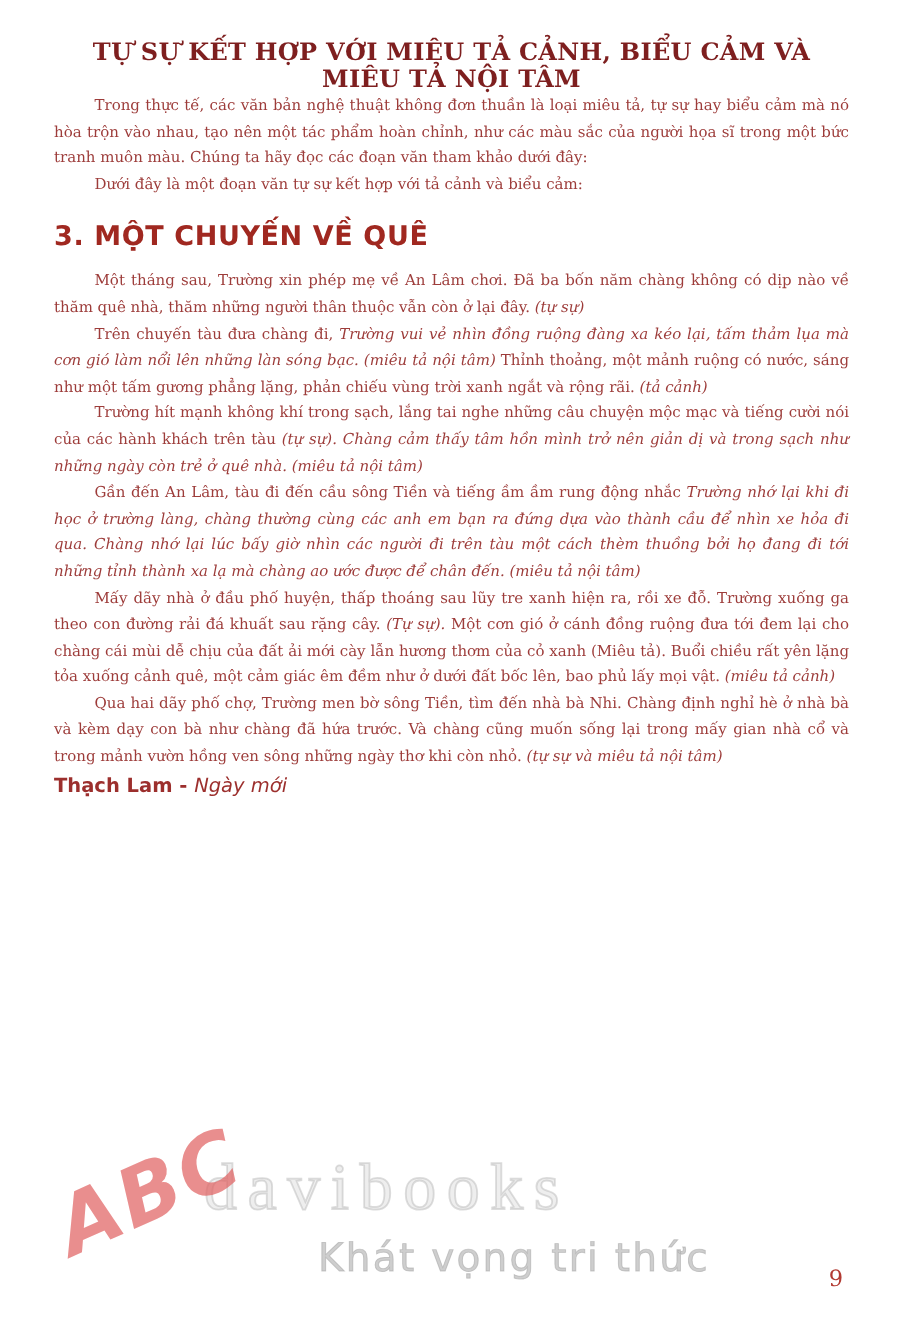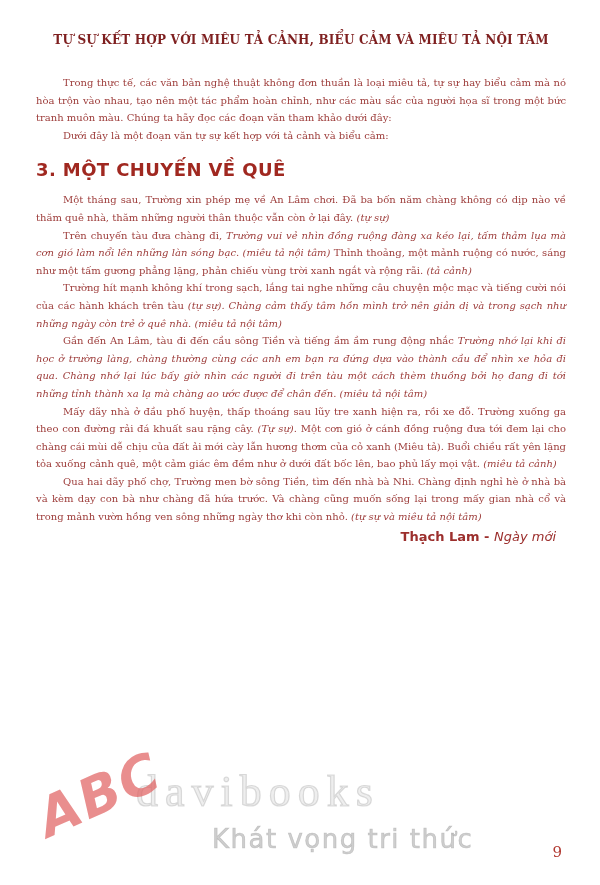--- a/index.html
+++ b/index.html
@@ -13,46 +13,45 @@
   .page {
     position: relative;
     padding: 26px 34px 0 36px;
     width: 530px;
     height: 859px;
     box-sizing: content-box;
   }
   .doc-title {
     text-align: center;
     font-weight: bold;
-    font-size: 12px;
-    line-height: 28px;
+    font-size: 16px;
+    line-height: 18px;
     letter-spacing: 0.2px;
     color: #7e1f1f;
-    margin: 0 auto 20px auto;
+    margin: 0 auto 0 auto;
     max-width: 505px;
   }
   .paragraphs p {
     margin: 0;
     text-indent: 27px;
     text-align: justify;
     font-size: 10px;
     line-height: 17.6px;
     color: #9d3c3a;
   }
   .it { font-style: italic; }
   .section-heading {
     font-family: "DejaVu Sans", "Liberation Sans", sans-serif;
     font-weight: bold;
     font-size: 18px;
     letter-spacing: 0.4px;
     color: #a02820;
     margin: 15px 0 11px 0;
   }
   .attribution {
-    text-align: right;
     padding-right: 10px;
     margin-top: 3px;
     font-family: "DejaVu Sans", "Liberation Sans", sans-serif;
     font-size: 13px;
     color: #9c2f2d;
   }
   .attribution .author { font-weight: bold; }
   .attribution .sep { font-weight: bold; }
   .attribution .work { font-style: italic; }
   .page-number {

